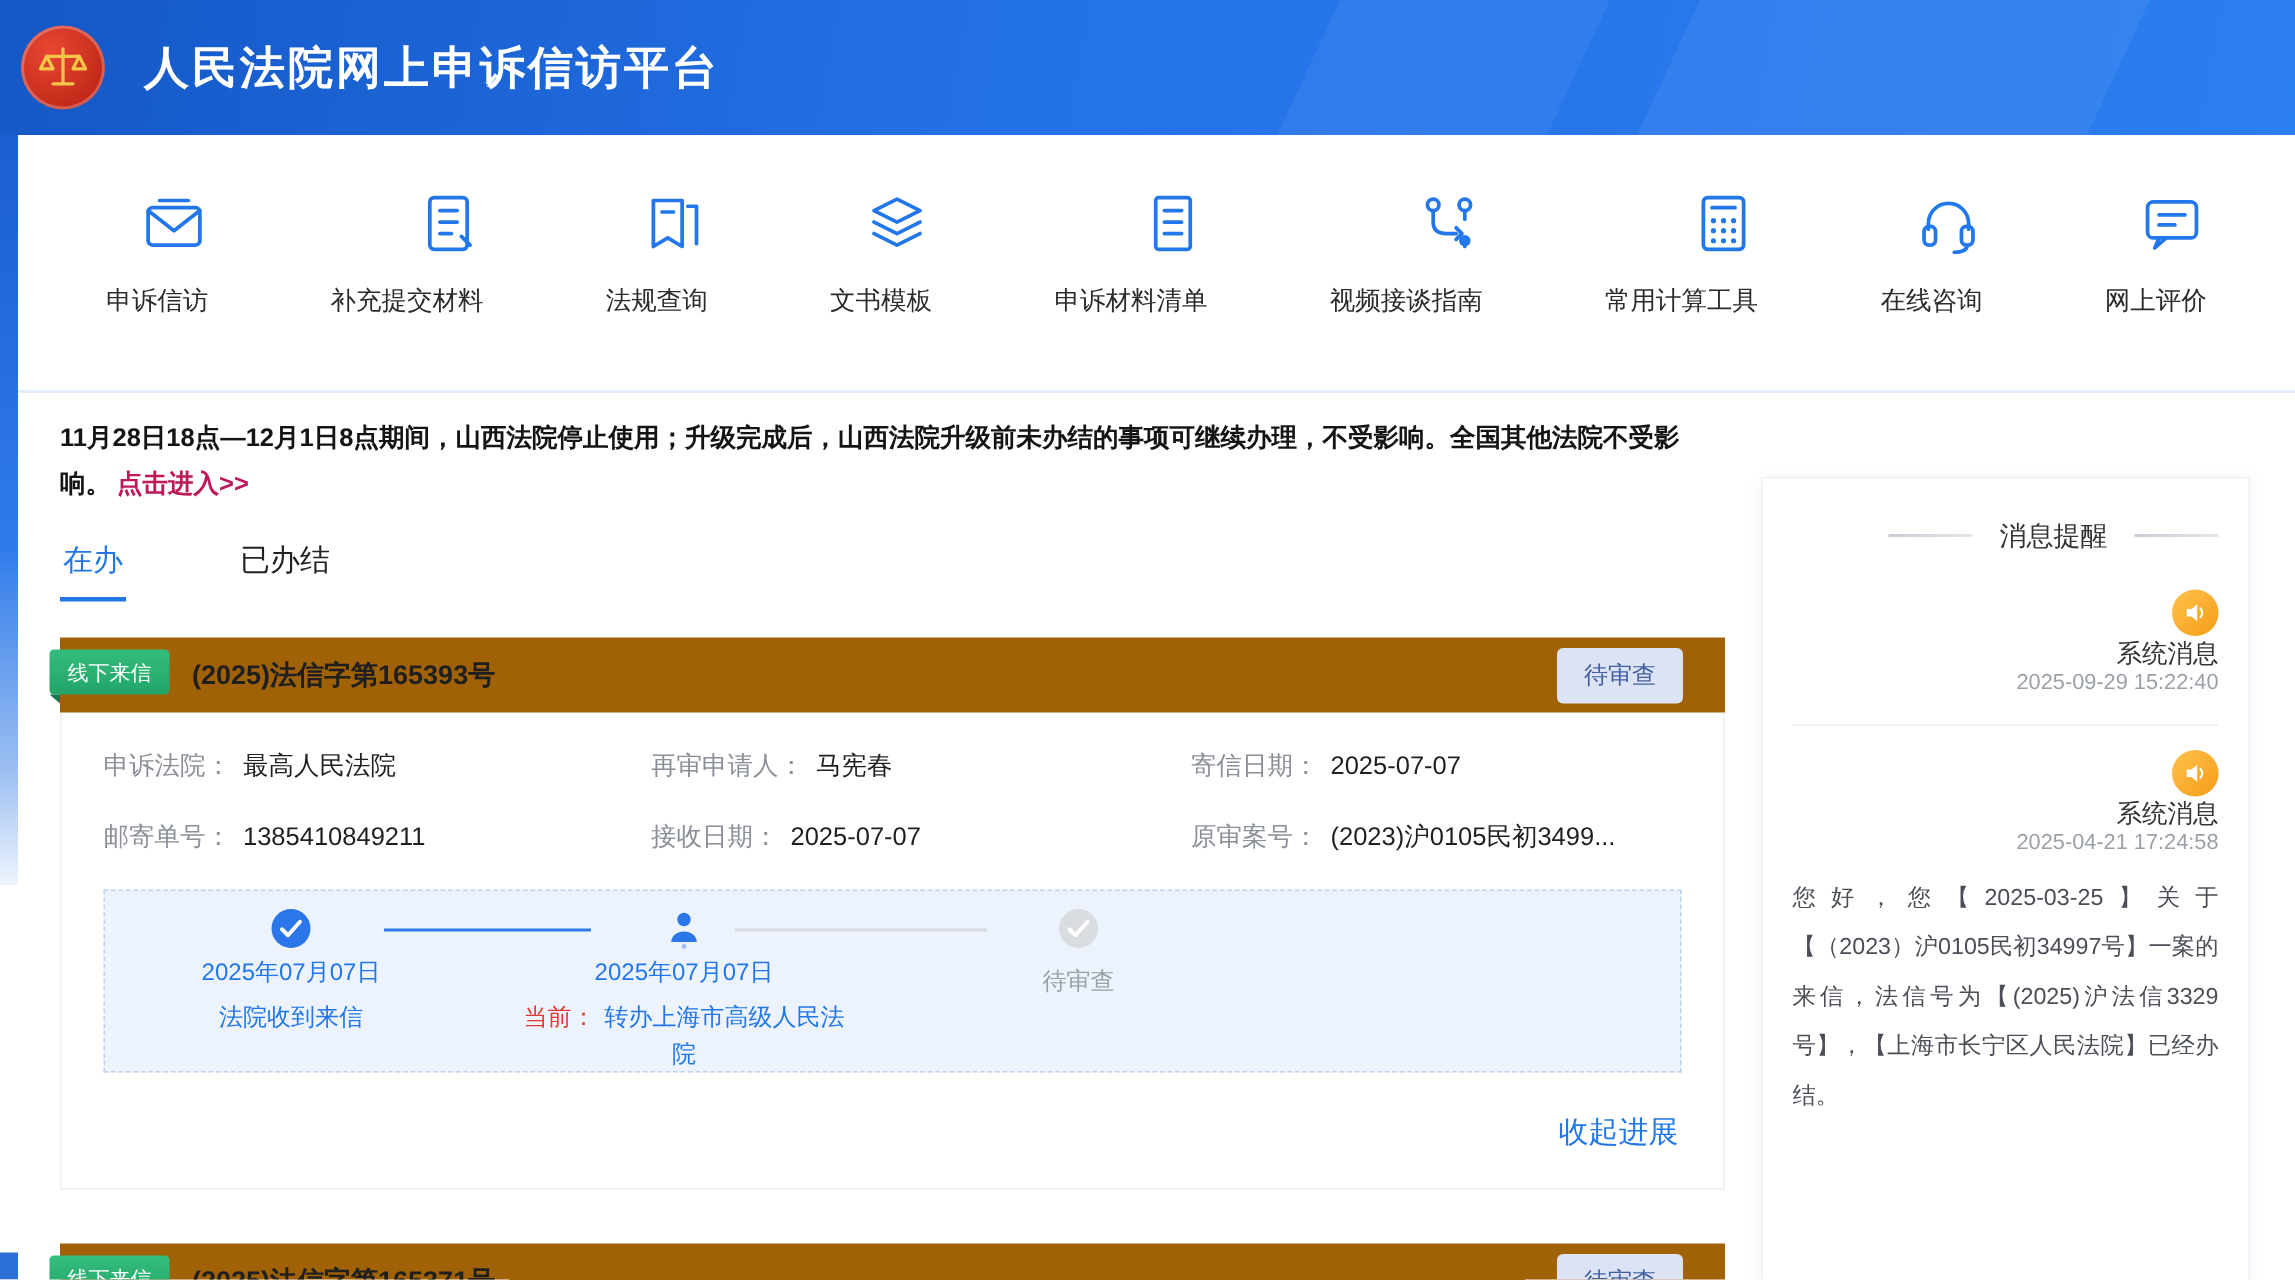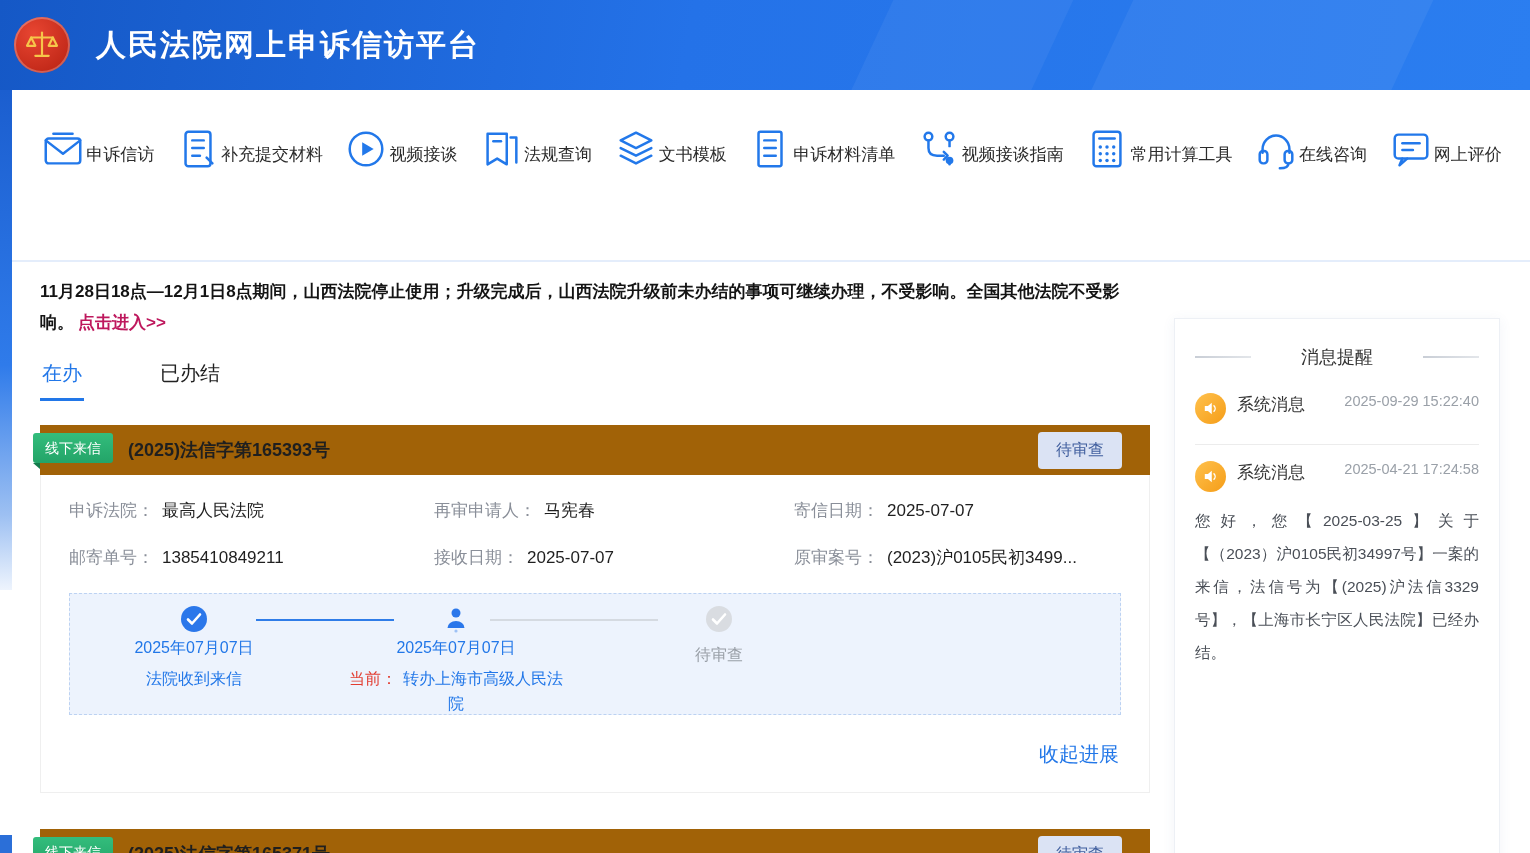--- a/index.html
+++ b/index.html
@@ -12,21 +12,21 @@
   .streak.s1 { right:120px; } .streak.s2 { right:480px; width:180px; background:rgba(255,255,255,0.05); }
   .logo { width:56px; height:56px; border-radius:50%; background:radial-gradient(circle at 35% 30%, #e84632, #b51f10); display:flex; align-items:center; justify-content:center; flex:0 0 auto; box-shadow:0 0 0 2px rgba(255,255,255,0.25) inset; }
   .app-title { color:#fff; font-size:30px; font-weight:bold; letter-spacing:2px; margin-left:26px; }
 
   
   .left-strip { position:absolute; left:0; top:90px; width:12px; height:500px; background:linear-gradient(180deg,#1b5ecf 0%,#2f7bea 55%,#9dc0f2 85%,#eef4fd 100%); }
   .corner-chip { position:absolute; left:0; bottom:0; width:12px; height:18px; background:#2b6fd8; }
 
   
   .top-nav { margin-left:12px; background:#fff; height:172px; display:flex; justify-content:space-around; padding:0 18px; border-bottom:2px solid #e4edfb; }
-  .nav-item { display:flex; align-items:flex-start; padding-top:36px; cursor:pointer; }
+  .nav-item { display:flex; flex-direction:column; align-items:flex-end; padding-top:36px; cursor:pointer; }
   .nav-icon svg { width:46px; height:46px; display:block; }
   .nav-label { margin-top:16px; font-size:17px; color:#2b2b2b; text-align:center; line-height:26px; max-width:128px; }
 
   
   .content { display:flex; margin-left:12px; padding:14px 0 0 28px; }
   .left-col { width:1110px; flex:0 0 auto; }
   .messages-panel { width:326px; margin-left:24px; margin-top:42px; background:#fff; border:1px solid #edf0f5; box-shadow:0 2px 12px rgba(70,100,160,0.07); padding:0 20px; height:640px; }
 
   
   .notice { font-size:17px; font-weight:bold; color:#141414; line-height:31px; padding-right:10px; }
@@ -60,26 +60,26 @@
   .t-label.pending { color:#9aa0a8; margin-top:9px; }
   .t-prefix { color:#e23c30; margin-right:6px; }
   .t-line { position:absolute; top:25px; height:2px; }
   .t-line.blue { left:186px; width:138px; background:#2f7ce8; }
   .t-line.gray { left:420px; width:168px; background:#d5dae1; }
 
   .collapse-row { text-align:right; padding:26px 2px 12px; }
   .collapse-link { color:#2277e8; font-size:20px; text-decoration:none; cursor:pointer; }
 
   
-  .panel-title { display:flex; align-items:center; justify-content:space-between; gap:2px; padding:26px 0 8px; }
+  .panel-title { display:flex; align-items:center; justify-content:flex-end; gap:18px; padding:26px 0 8px; }
   .panel-title h3 { font-size:18px; color:#333; font-weight:normal; }
   .deco-line { width:56px; height:2px; background:linear-gradient(90deg,#c9ced6,#e3e6ea); }
   .message { padding:16px 0 20px; border-bottom:1px solid #ececec; cursor:pointer; }
   .message:last-child { border-bottom:none; }
-  .msg-header { display:flex; align-items:flex-start; }
+  .msg-header { display:flex; align-items:flex-end;flex-direction:column; }
   .speaker-icon { width:31px; height:31px; border-radius:50%; background:linear-gradient(135deg,#ffc14d,#f59d18); display:flex; align-items:center; justify-content:center; flex:0 0 auto; }
   .msg-title { font-size:17px; color:#333; margin-left:11px; }
   .msg-time { margin-left:auto; font-size:14.5px; color:#9aa0a8; }
   .msg-body { font-size:15.5px; color:#4a4f57; line-height:33px; margin-top:12px; text-align:justify; }
 </style>
 </head>
 <body>
 
 <div class="page">
 
@@ -116,29 +116,20 @@
       <span class="nav-icon">
         <svg viewBox="0 0 48 48" fill="none" stroke="#2278ea" stroke-width="2.6" stroke-linecap="round" stroke-linejoin="round">
           <rect x="11" y="6" width="26" height="36" rx="3"></rect>
             <path d="M18 15 h12"></path>
             <path d="M18 23 h12"></path>
             <path d="M18 31 h8"></path>
             <path d="M33 33 l6 6"></path>
         </svg>
       </span>
       <span class="nav-label">补充提交材料</span>
-    </div>
-    <div class="nav-item">
-      <span class="nav-icon">
-        <svg viewBox="0 0 48 48" fill="none" stroke="#2278ea" stroke-width="2.6" stroke-linecap="round" stroke-linejoin="round">
-          <circle cx="24" cy="24" r="17"></circle>
-            <path d="M20 17 L32 24 L20 31 Z" fill="#2278ea" stroke="none"></path>
-        </svg>
-      </span>
-      <span class="nav-label">视频接谈</span>
     </div>
     <div class="nav-item">
       <span class="nav-icon">
         <svg viewBox="0 0 48 48" fill="none" stroke="#2278ea" stroke-width="2.6" stroke-linecap="round" stroke-linejoin="round">
           <path d="M10 8 h20 v32 l-10 -6 l-10 6 Z"></path>
             <path d="M16 16 h8"></path>
             <path d="M34 12 h6 v26"></path>
         </svg>
       </span>
       <span class="nav-label">法规查询</span>

